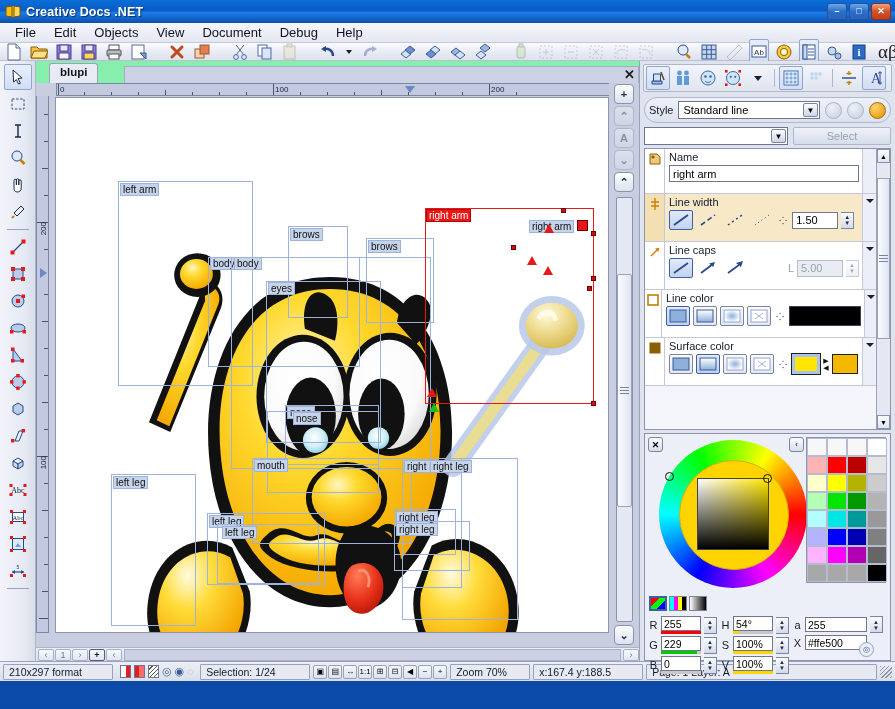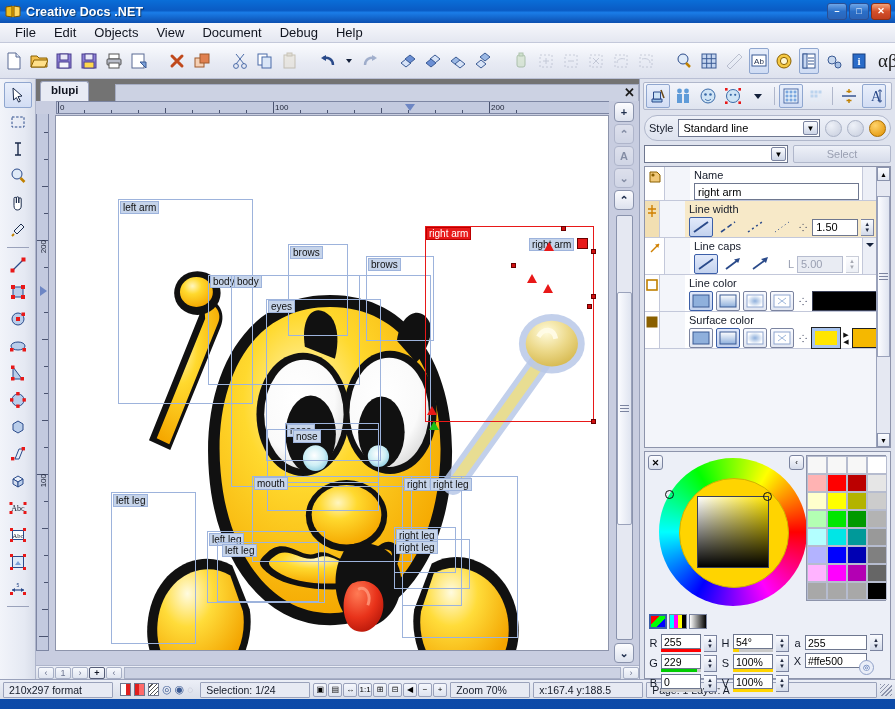--- a/index.html
+++ b/index.html
@@ -44,21 +44,21 @@
   
   .menubar {
     height:20px; background:#eceef5; display:flex; align-items:center;
     padding-left:6px; border-bottom:1px solid #c3c8da;
     background: linear-gradient(180deg,#f6f7fb 0%, #e4e7f1 100%);
   }
   .menubar .mi { padding:2px 9px; font-size:13px; color:#10141f; cursor:default; }
 
   
   .toolbar {
-    height:36px;
+    height:18px;
     background: linear-gradient(180deg,#fafbfe 0%, #e8ebf4 55%, #dee2ee 100%);
     border-bottom:1px solid #b9bfd4;
     display:flex; align-items:center; padding:0 4px; gap:5px;
   }
   .tbtn {
     width:26px;height:26px; display:flex;align-items:center;justify-content:center;
     border:1px solid transparent; border-radius:2px;
   }
   .tbtn.on { border-color:#8fa6cf; background:linear-gradient(180deg,#e6edfa,#cfdcf4); }
   .tbtn svg { display:block; }
@@ -79,21 +79,21 @@
     width:28px;height:26px;display:flex;align-items:center;justify-content:center;
     border:1px solid transparent; border-radius:2px;
   }
   .vbtn.on { border-color:#8fa6cf; background:linear-gradient(180deg,#e9effb,#d2ddf4); }
   .vsep { width:22px;height:1px;background:#9aa2bb; margin:3px 0; }
 
   
   .docarea { flex:1; display:flex; flex-direction:column; background:#c8cde0; position:relative;}
   .doctabs {
     height:22px; display:flex; align-items:flex-end;
-    background:#737373; position:relative; padding-left:4px;gap:24px;
+    background:#86efac; position:relative; padding-left:13px;gap:24px;
   }
   .doctab {
     height:20px; padding:2px 10px 0 10px; font-size:11.5px; font-weight:bold;
     background:#dfe3ee; border:1px solid #9aa2bb; border-bottom:none;
     border-radius:3px 3px 0 0; color:#10141f;
   }
   .doctab.active { background:#e8ebf4; }
   .tabfill { flex:1; height:17px; background:#ccd2e3; border:1px solid #a6adc4; border-bottom:none; margin-left:2px; position:relative;}
   .tabclose { position:absolute; right:3px; top:1px; font-size:13px; font-weight:bold; color:#1b1b1b; line-height:14px;}
 
@@ -209,21 +209,21 @@
     display:flex; overflow:hidden;
   }
   .proplist .plinner { flex:1; overflow:hidden; }
   .prow { display:flex; border-bottom:1px solid #c3c8da; }
   .prow .picon {
     width:20px; border-right:1px solid #c3c8da; display:flex; align-items:flex-start;
     justify-content:center; padding-top:3px; background:#fff;
   }
   .prow.hl .picon { background:#f2dfb2; }
   .prow.hl .pbody { background:#f7e9c8; }
-  .pbody { flex:1; padding:2px 3px 0 4px; background:#fff;margin-left:25px; }
+  .pbody { flex:1; padding:2px 3px 11px 4px; background:#fff; }
   .ptitle { font-size:11px; color:#141a28; }
   .pexp {
     width:14px; border-left:1px solid #c3c8da; background:#eceff7;
     display:flex; align-items:flex-start; justify-content:center; padding-top:3px;
   }
   .pctlrow { display:flex; align-items:center; gap:3px; margin-top:2px; }
   .swatchbtn {
     width:24px;height:20px; border:1px solid #7b84a0; border-radius:2px;
     background:linear-gradient(180deg,#fafbff,#e2e7f2);
     display:flex;align-items:center;justify-content:center;

